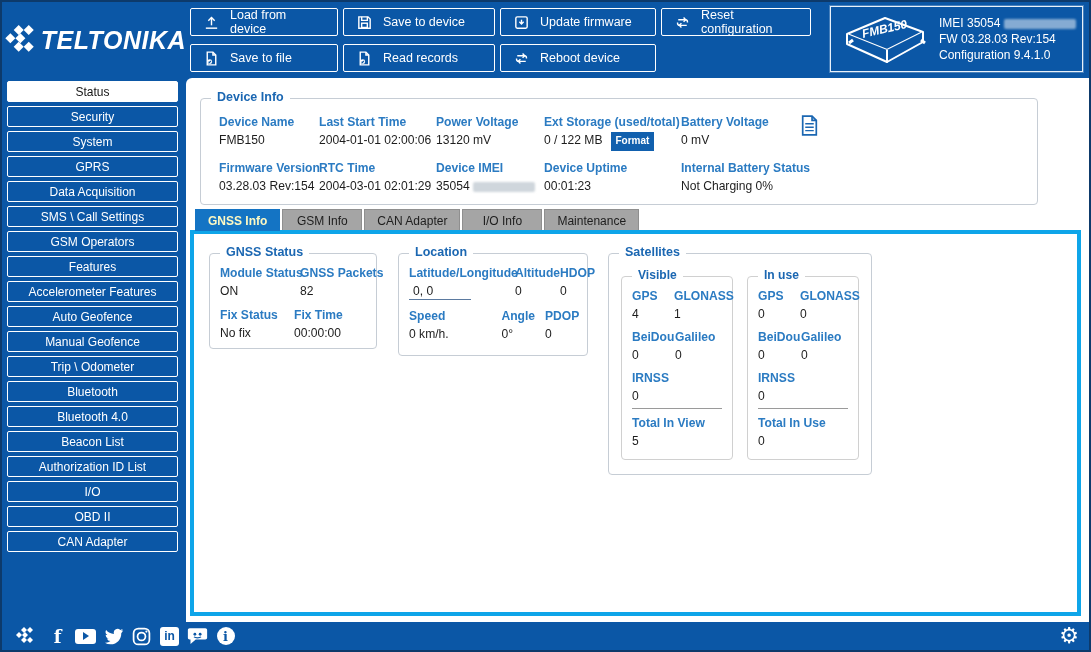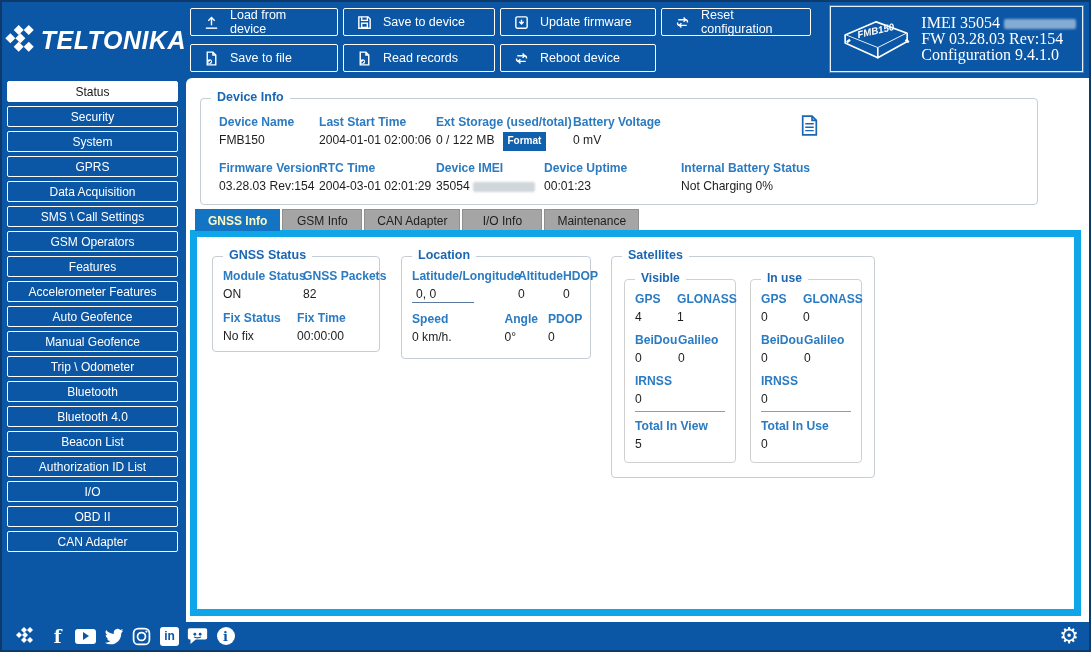--- a/index.html
+++ b/index.html
@@ -11,21 +11,21 @@
   
   .header { position:absolute; top:0; left:0; right:0; height:76px; background:#0b57a6; }
   .logo { position:absolute; left:0; top:0; width:184px; height:76px; display:flex; align-items:center; justify-content:center; gap:2px; }
   .logo-text { color:#fff; font-weight:bold; font-style:italic; font-size:25px; letter-spacing:0.5px; }
   .toolbar { position:absolute; left:188px; top:6px; display:grid; grid-template-columns:148px 152px 156px 150px; grid-auto-rows:28px; gap:8px 5px; }
   .tbtn { border:1px solid #fff; border-radius:2px; background:transparent; color:#fff; display:flex; align-items:center; gap:10px; padding-left:12px; font-size:12.5px; cursor:pointer; }
   .tbtn svg { flex:0 0 auto; }
   .tbtn .lbl { flex:1; text-align:left; padding-right:18px; }
 
   .badge { position:absolute; right:6px; top:4px; width:253px; height:66px; border:1px solid #e8f1fa; box-shadow:0 0 0 1px rgba(255,255,255,.25); display:flex; align-items:center; padding:4px 6px; gap:6px; }
-  .badge-text { color:#fff; font-size:16px; line-height:16px; white-space:nowrap;font-family:Liberation Serif, serif; }
+  .badge-text { color:#fff; font-size:12px; line-height:16px; white-space:nowrap; }
   .masked { display:inline-block; width:62px; height:10px; border-radius:2px; background:#cfd6dc; filter:blur(1.3px); vertical-align:middle; }
   .masked.on-blue { background:rgba(255,255,255,.5); width:72px; }
 
   
   .sidebar { position:absolute; left:0; top:76px; width:184px; bottom:28px; background:#0b57a6; padding-top:3px; }
   .sbtn { height:21px; margin:0 8px 4px 5px; border:1px solid #fff; border-radius:2px; color:#fff; display:flex; align-items:center; justify-content:center; font-size:12px; cursor:pointer; background:transparent; }
   .sbtn.active { background:#fff; color:#141414; font-weight:400; }
 
   
   .content { position:absolute; left:184px; top:76px; right:0; bottom:28px; background:#fff; border-top-left-radius:6px; }
@@ -40,21 +40,21 @@
   .di-row { position:absolute; left:18px; right:10px; display:flex; }
   .di-row.r1 { top:16px; } .di-row.r2 { top:62px; }
   .di-c1{width:100px;} .di-c2{width:117px;} .di-c3{width:108px;} .di-c4{width:137px;} .di-c5{width:200px;}
   .format-btn { display:inline-block; margin-left:8px; background:#1160ae; color:#fff; font-size:10px; font-weight:bold; padding:1px 5px 2px; cursor:pointer; }
   .log-doc { position:absolute; left:600px; top:16px; cursor:pointer; }
 
   
   .tabs { position:absolute; left:9px; top:131px; display:flex; gap:2px; }
   .tab { height:22px; min-width:80px; padding:0 12px; display:flex; align-items:center; justify-content:center; background:#a5a5a5; border:1px solid #8f8f8f; border-bottom:none; color:#1d1d1d; font-size:12px; cursor:pointer; }
   .tab.active { background:#1474c4; border-color:#1474c4; color:#fef9c3; font-weight:600; position:relative; z-index:2; }
-  .tabpanel { position:absolute; left:4px; top:152px; right:8px; bottom:6px; border:7px solid #0ea5e9; background:#fff; }
+  .tabpanel { position:absolute; left:4px; top:152px; right:8px; bottom:6px; border:4px solid #0ea5e9; background:#fff; }
 
   
   .pair-row { display:flex; margin-bottom:9px; }
   .cellA { width:80px; } .cellB { width:80px; }
   .gb-pad { position:absolute; inset:12px 8px 8px 10px; }
 
   .loc-row { display:flex; margin-bottom:9px; }
   .loc-c1 { width:106px; } .loc-c2 { width:50px; } .loc-c3 { width:34px; }
   .latlink { display:inline-block; min-width:62px; padding-left:4px; border-bottom:1px solid #5b7aa0; color:#1d1d1d; cursor:pointer; }
 
@@ -205,20 +205,24 @@
       <div class="gb-title">Device Info</div>
       <div class="di-row r1">
         <div class="di-c1">
           <div class="flabel">Device Name</div>
           <div class="fvalue">FMB150</div>
         </div>
         <div class="di-c2">
           <div class="flabel">Last Start Time</div>
           <div class="fvalue">2004-01-01 02:00:06</div>
         </div>
+        <div class="di-c3">
+          <div class="flabel">Power Voltage</div>
+          <div class="fvalue">13120 mV</div>
+        </div>
         <div class="di-c4">
           <div class="flabel">Ext Storage (used/total)</div>
           <div class="fvalue"><span>0 / 122 MB</span><span class="format-btn">Format</span></div>
         </div>
         <div class="di-c5">
           <div class="flabel">Battery Voltage</div>
           <div class="fvalue">0 mV</div>
         </div>
       </div>
       <div class="di-row r2">

